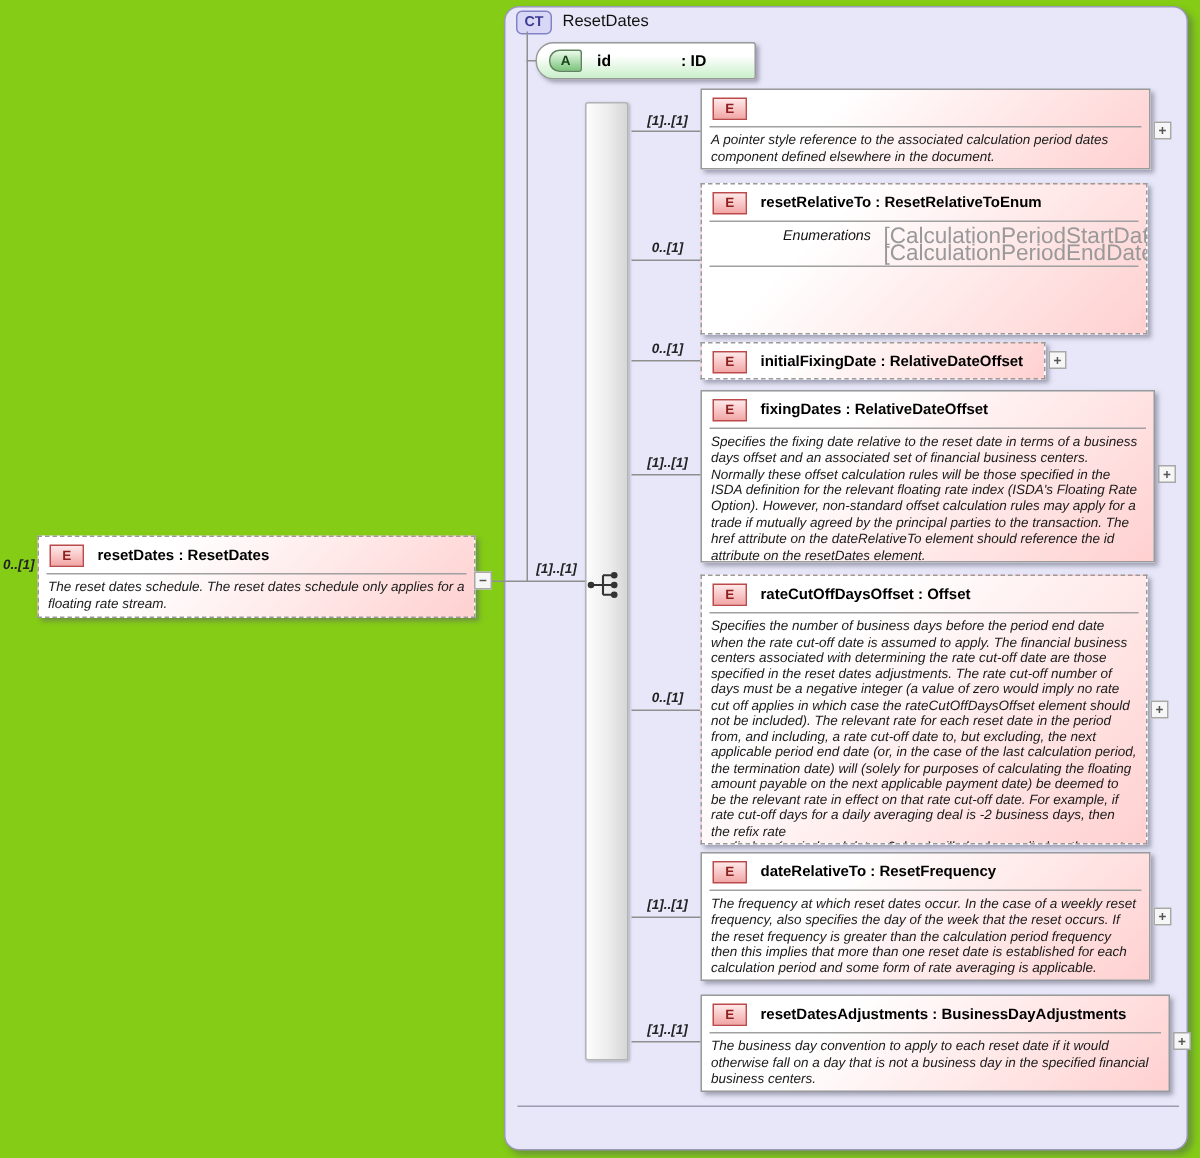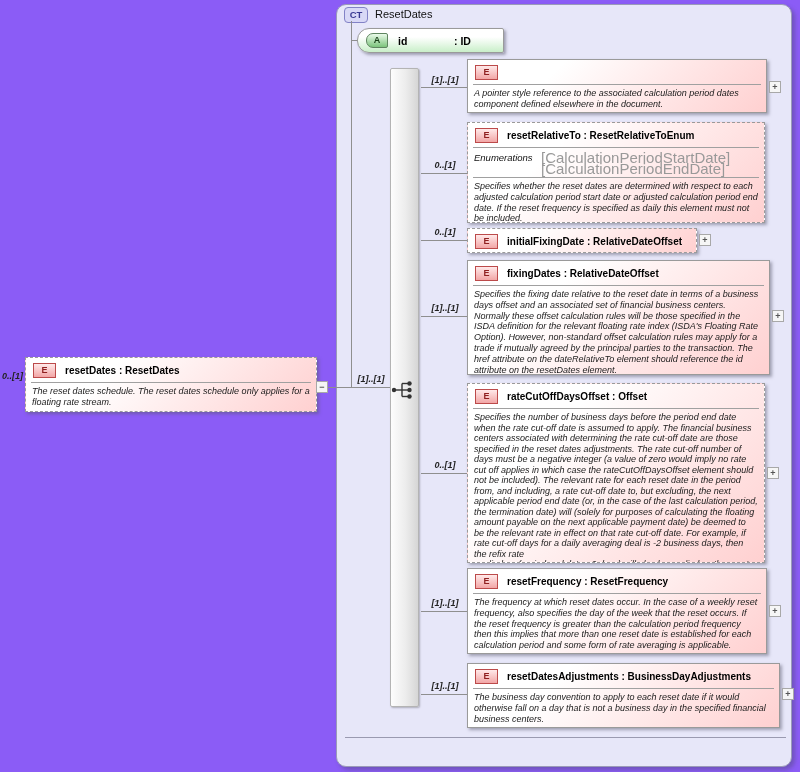--- a/index.html
+++ b/index.html
@@ -1,16 +1,16 @@
 <!DOCTYPE html>
 <html><head>
 <meta charset="utf-8">
 <style>
   html,body { margin:0; padding:0; background:#ffffff; }
-  .stage { position:relative; width:800px; height:772px; background:#8b5cf6;
+  .stage { position:relative; width:800px; height:772px; background:#84cc16;
            font-family:"Liberation Sans", sans-serif; overflow:hidden; }
 
   
   .container { position:absolute; left:336px; top:4px; width:456px; height:763px;
                background:#e7e7f9; border:1px solid #9a9ab8; border-radius:10px;
                box-shadow:3px 3px 4px rgba(70,70,100,.40); box-sizing:border-box; }
 
   .ct-badge { position:absolute; left:344px; top:7px; width:22px; height:14px;
               background:#d8d8f6; border:1px solid #8282c6; border-radius:4px;
               color:#3a3a92; font-weight:bold; font-size:9.5px; line-height:14px;
@@ -26,21 +26,21 @@
   .ehead { display:flex; align-items:center; padding:5px 6px 4px 7px; gap:9px; }
   .ebadge { flex:none; width:21px; height:13px;
             background:linear-gradient(to bottom,#ffe9e9,#f2a6a6);
             border:1px solid #bc4a4a; color:#8f1f1f; font-weight:bold; font-size:9px;
             line-height:13px; text-align:center; }
   .etitle { font-weight:bold; font-size:10px; color:#000; white-space:nowrap; }
   .esep { height:0; border-top:1px solid #a0a0a0; margin:0 5px; }
   .anno { padding:3px 6px 4px 6px; font-style:italic; font-size:9px; line-height:10.8px;
           color:#1a1a1a; white-space:pre-wrap; }
   .enumrow { display:flex; padding:4px 6px 3px 6px; }
-  .enumlabel { flex:none; width:67px; font-style:italic; font-size:9.5px; line-height:11px; color:#111; }
+  .enumlabel { flex:none; width:67px; font-style:italic; font-size:9.5px; line-height:11px; color:#111;margin-left:48px; }
   .enumvals { font-size:15px; line-height:11px; color:#999; }
 
   
   .card { position:absolute; width:34px; text-align:center; font-style:italic;
           font-weight:bold; font-size:9px; color:#222; }
   .hline { position:absolute; height:1px; background:#8f8f8f; }
   .vline { position:absolute; width:1px; background:#8f8f8f; }
   .bar { position:absolute; left:390px; top:68px; width:29px; height:639px;
          background:linear-gradient(to right,#fdfdfd,#ececec 55%,#d6d6d6);
          border:1px solid #b4b4b4; border-radius:2px; box-sizing:border-box;
@@ -144,21 +144,20 @@
     </div>
     <div class="esep"></div>
     <div class="enumrow">
       <span class="enumlabel">Enumerations</span>
       <span class="enumvals">
         <span>[CalculationPeriodStartDate]</span><br>
         <span>[CalculationPeriodEndDate]</span>
       </span>
     </div>
     <div class="esep"></div>
-    <div class="anno">Specifies whether the reset dates are determined with respect to each adjusted calculation period start date or adjusted calculation period end date. If the reset frequency is specified as daily this element must not be included.</div>
   </div>
 
   <div class="ebox dashed" style="left:467px; top:228px; width:230px; height:25px;">
     <div class="ehead" style="padding-top:5px;">
       <span class="ebadge">E</span>
       <span class="etitle">initialFixingDate : RelativeDateOffset</span>
     </div>
   </div>
   <div class="toggle" style="left:699px; top:234px;">+</div>
 
@@ -179,21 +178,21 @@
     </div>
     <div class="esep"></div>
     <div class="anno" style="line-height:10.5px;">Specifies the number of business days before the period end date when the rate cut-off date is assumed to apply. The financial business centers associated with determining the rate cut-off date are those specified in the reset dates adjustments. The rate cut-off number of days must be a negative integer (a value of zero would imply no rate cut off applies in which case the rateCutOffDaysOffset element should not be included). The relevant rate for each reset date in the period from, and including, a rate cut-off date to, but excluding, the next applicable period end date (or, in the case of the last calculation period, the termination date) will (solely for purposes of calculating the floating amount payable on the next applicable payment date) be deemed to be the relevant rate in effect on that rate cut-off date. For example, if rate cut-off days for a daily averaging deal is -2 business days, then the refix rate
 applied on (period end date - 2 days) will also be applied as the reset on (</div>
   </div>
   <div class="toggle" style="left:767px; top:467px;">+</div>
 
   <div class="ebox" style="left:467px; top:568px; width:300px; height:86px;">
     <div class="ehead">
       <span class="ebadge">E</span>
-      <span class="etitle">resetFrequency : ResetFrequency</span>
+      <span class="etitle">dateRelativeTo : ResetFrequency</span>
     </div>
     <div class="esep"></div>
     <div class="anno">The frequency at which reset dates occur. In the case of a weekly reset frequency, also specifies the day of the week that the reset occurs. If the reset frequency is greater than the calculation period frequency then this implies that more than one reset date is established for each calculation period and some form of rate averaging is applicable.</div>
   </div>
   <div class="toggle" style="left:769px; top:605px;">+</div>
 
   <div class="ebox" style="left:467px; top:663px; width:313px; height:65px;">
     <div class="ehead">
       <span class="ebadge">E</span>
       <span class="etitle">resetDatesAdjustments : BusinessDayAdjustments</span>

